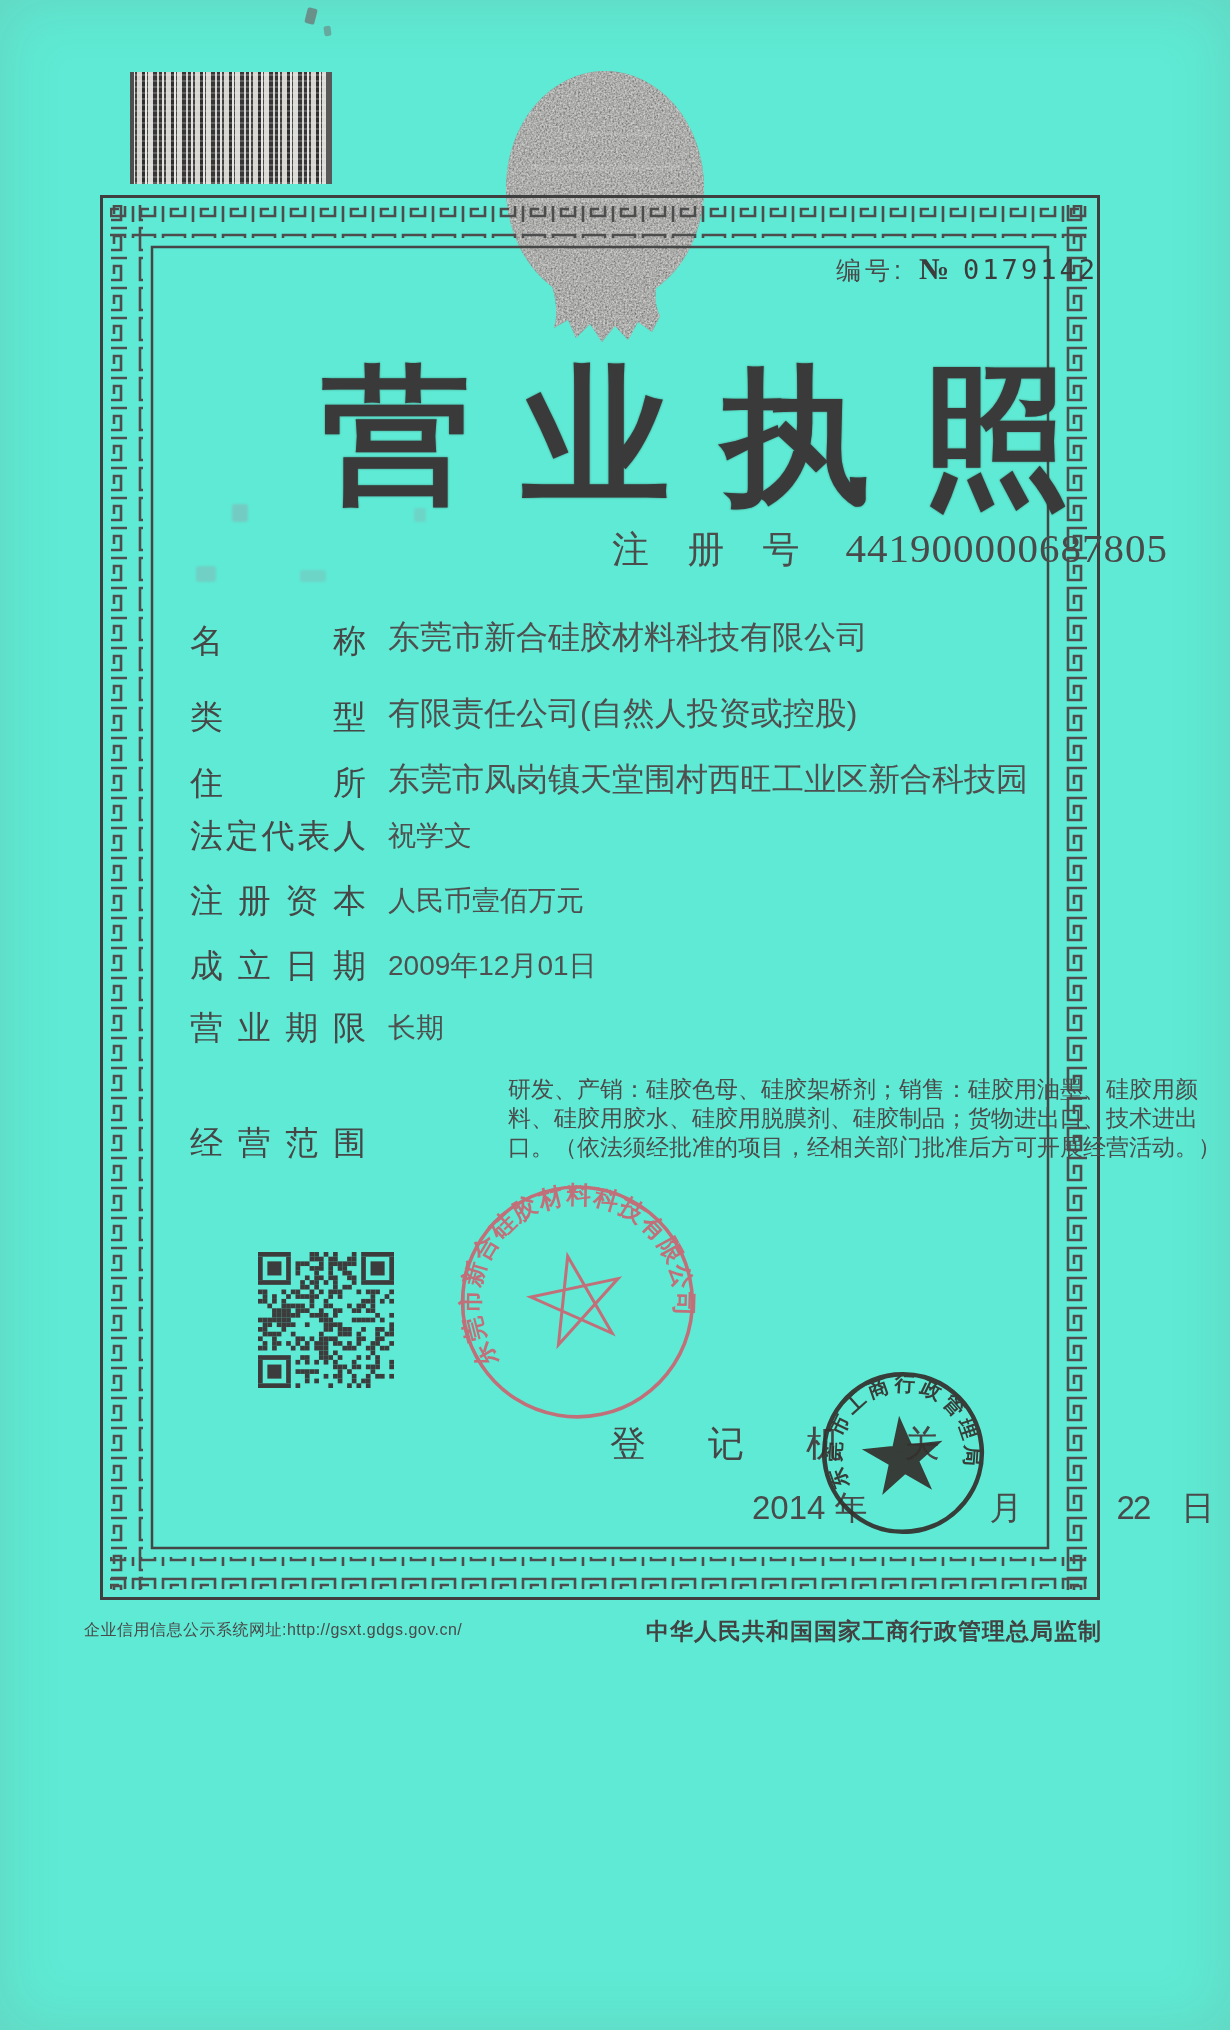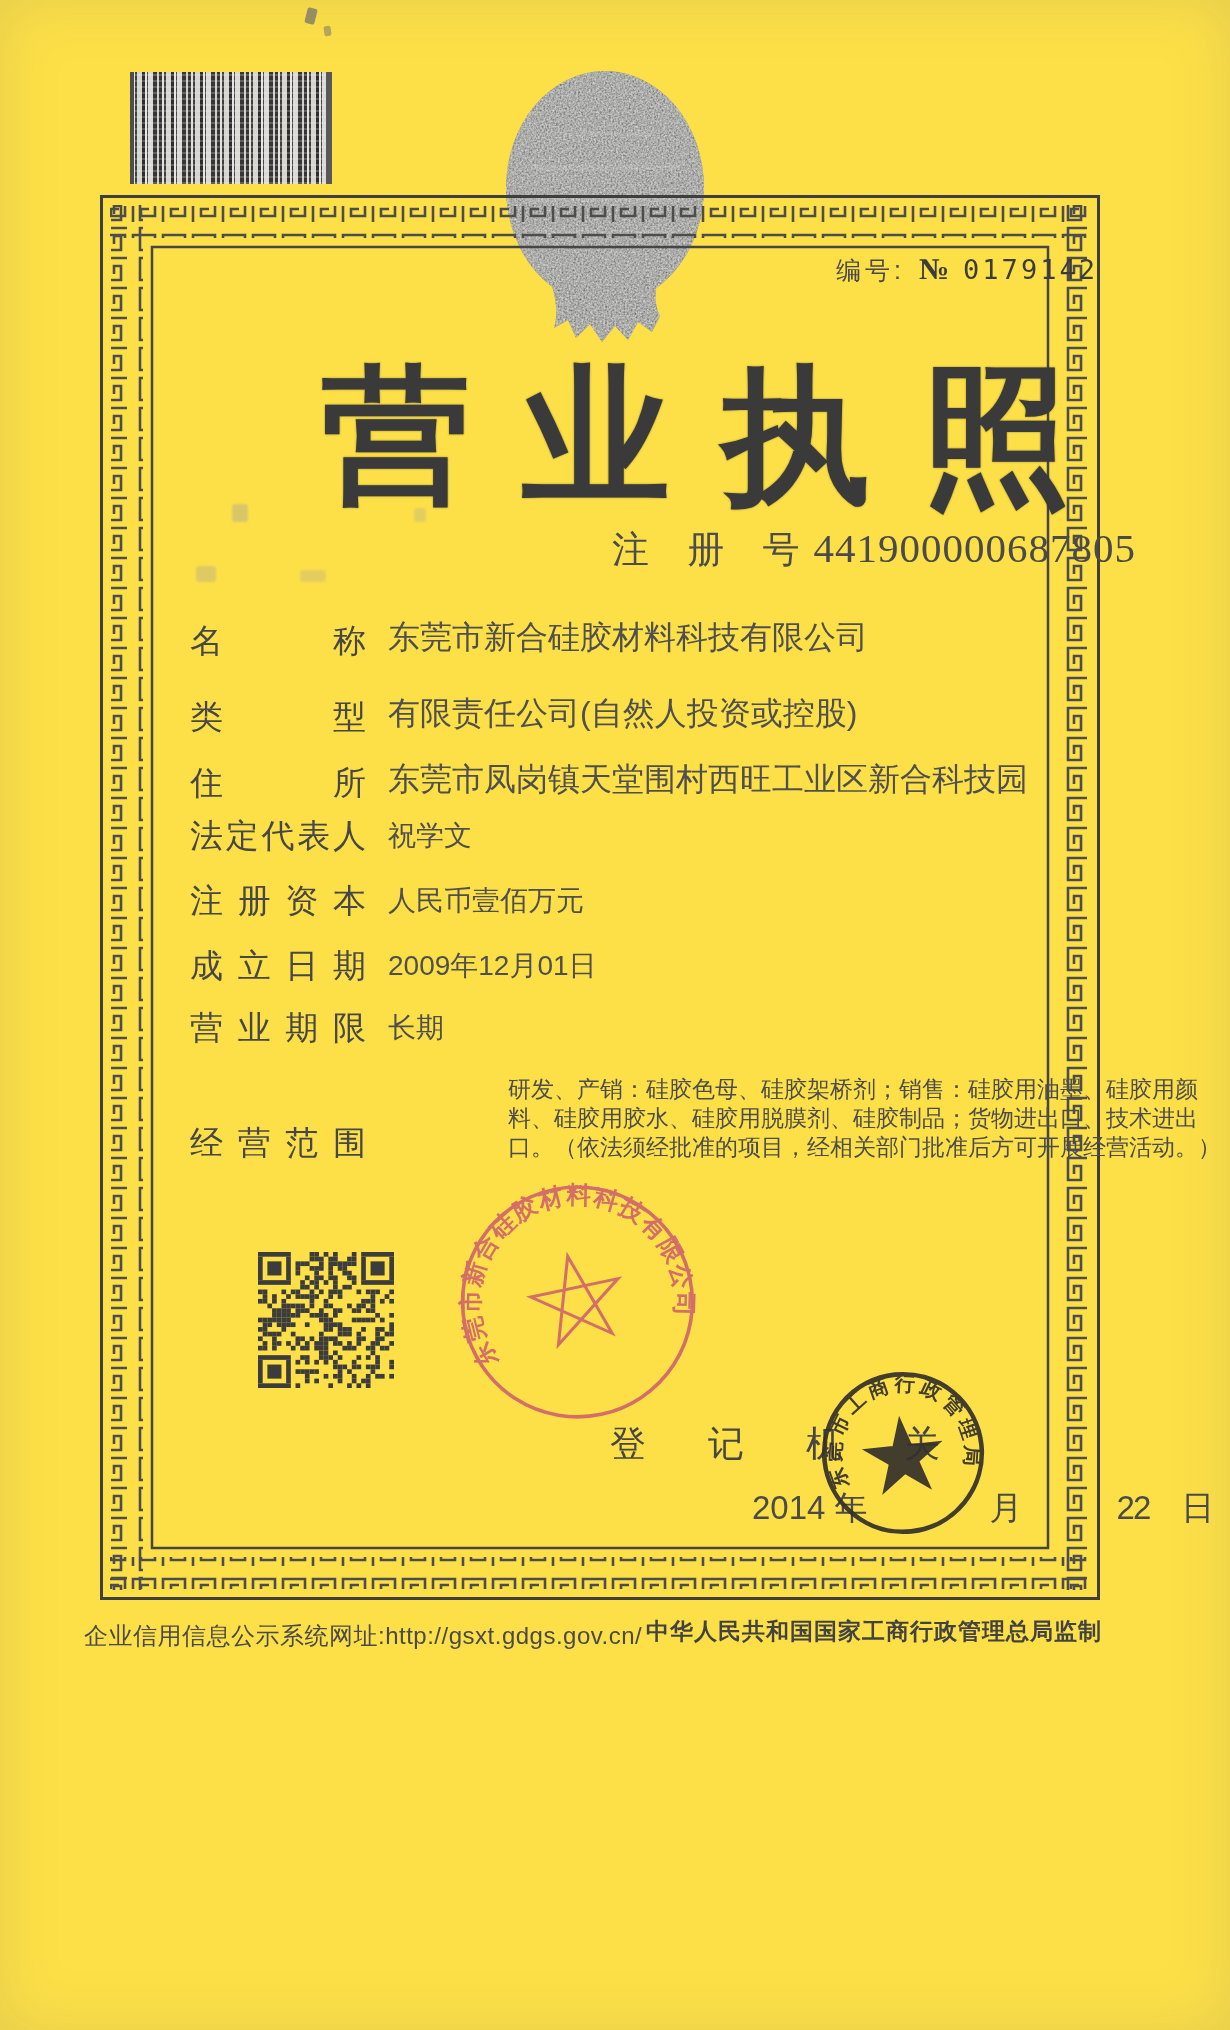--- a/index.html
+++ b/index.html
@@ -1,18 +1,18 @@
 <!DOCTYPE html>
 <html><head>
 <meta charset="utf-8">
 <style>
   html,body{margin:0;padding:0;background:#e7e6e2;}
   .page{
     position:relative;width:1230px;height:2030px;margin:0 auto;
-    background:#fde047;
+    background:#5eead4;
     box-shadow:inset 0 0 60px rgba(120,115,105,.18);
     font-family:"Liberation Sans","DejaVu Sans",sans-serif;
     color:#3f3f3f;overflow:hidden;
   }
   
   .scan-mark{position:absolute;background:#6e6e6e;border-radius:2px;}
   .barcode{
     position:absolute;left:130px;top:72px;width:202px;height:112px;
     background:
       repeating-linear-gradient(0deg, rgba(255,255,255,.22) 0 2px, rgba(0,0,0,0) 2px 6px),
@@ -32,21 +32,21 @@
   .serial-prefix{font-family:"Liberation Serif","DejaVu Serif",serif;font-weight:bold;font-size:30px;color:#3c3c3c;}
   .serial-number{font-family:"DejaVu Sans Mono","Liberation Mono",monospace;font-size:27px;letter-spacing:3px;color:#3c3c3c;}
   
   .title{
     position:absolute;left:100px;top:338px;width:1192px;text-align:center;
     font-size:148px;font-weight:bold;letter-spacing:52px;text-indent:52px;
     color:#3a3a3a;text-shadow:0 0 2px rgba(40,40,40,.55);
     font-family:"DejaVu Sans","Liberation Sans",sans-serif;
   }
   
-  .regno{position:absolute;left:612px;top:524px;display:flex;align-items:baseline;white-space:nowrap;}
+  .regno{position:absolute;left:612px;top:524px;display:flex;align-items:baseline;gap:32px;white-space:nowrap;}
   .regno-label{font-size:37px;letter-spacing:14px;color:#4c4c4c;}
   .regno-value{font-family:"Liberation Serif","DejaVu Serif",serif;font-size:41px;letter-spacing:1px;color:#4a4a4a;}
   
   .row{position:absolute;left:190px;width:900px;display:flex;align-items:flex-end;}
   .row-label{
     width:176px;flex:0 0 176px;font-size:33px;color:#474747;
     text-align:justify;text-align-last:justify;letter-spacing:0;line-height:1.15;
   }
   .row-value{margin-left:22px;font-size:28px;color:#4f4f4f;padding-top:3px;white-space:nowrap;}
   .row-value.lg{font-size:32px;padding-top:2px;}
@@ -62,21 +62,21 @@
   
   .company-seal{position:absolute;left:455px;top:1178px;width:244px;height:244px;transform:rotate(-12deg);opacity:.88;}
   .registry-seal{position:absolute;left:816px;top:1366px;width:174px;height:174px;transform:rotate(-6deg);opacity:.92;}
   
   .registrar{position:absolute;left:610px;top:1420px;font-size:36px;letter-spacing:26px;color:#464646;white-space:nowrap;}
   .issue-date{position:absolute;left:752px;top:1486px;font-size:33px;color:#4a4a4a;display:flex;align-items:baseline;white-space:nowrap;gap:32px;}
   .issue-date .gap1{display:inline-block;width:58px;}
   .issue-date .gap2{display:inline-block;width:30px;}
   .issue-date .day-num{letter-spacing:-2px;text-align:right;}
   
-  .footer-left{position:absolute;left:84px;top:1620px;font-size:24px;color:#4a4a4a;letter-spacing:.5px;}
+  .footer-left{position:absolute;left:84px;top:1620px;font-size:16px;color:#4a4a4a;letter-spacing:.5px;}
   .footer-right{position:absolute;right:128px;top:1616px;font-size:23px;font-weight:bold;color:#424242;letter-spacing:1px;}
 </style>
 </head>
 <body>
 
 <div class="page">
 
   <div class="scan-mark" style="left:306px;top:8px;width:10px;height:16px;transform:rotate(14deg);opacity:.7;"></div>
   <div class="scan-mark" style="left:324px;top:26px;width:7px;height:10px;transform:rotate(-8deg);opacity:.5;"></div>
 

